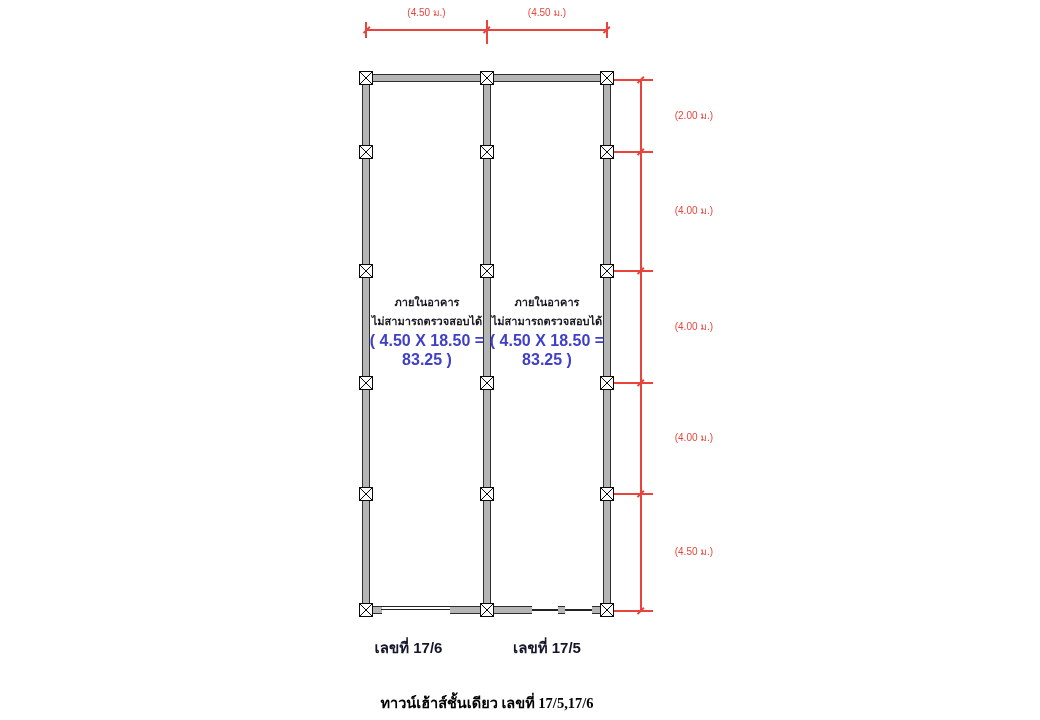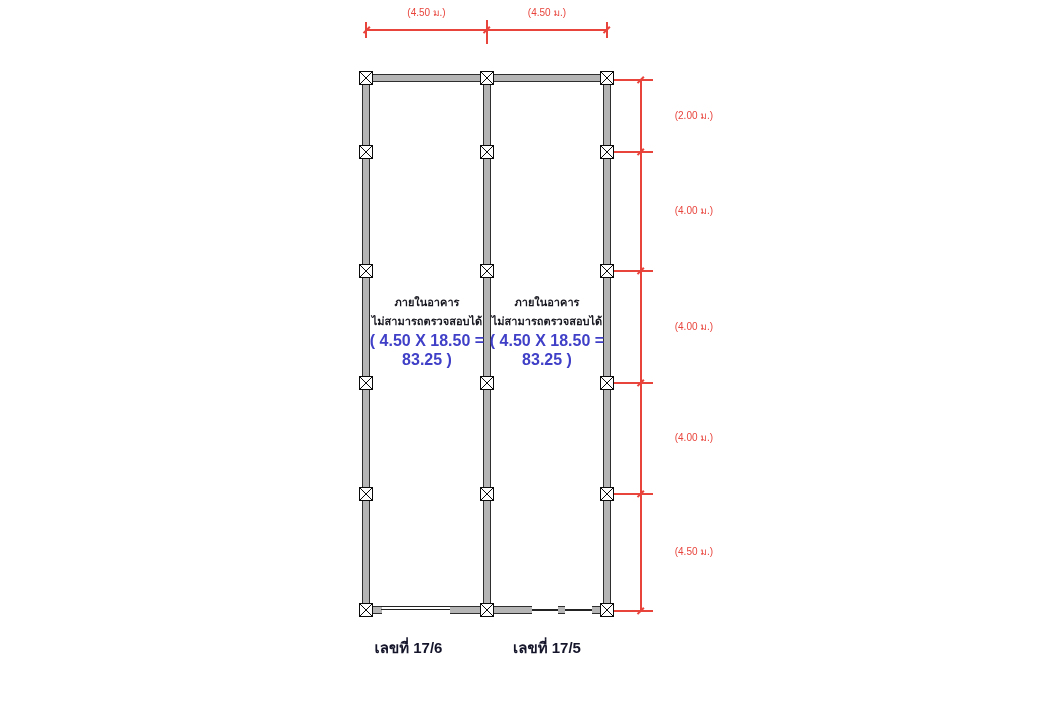--- a/index.html
+++ b/index.html
@@ -112,14 +112,15 @@
   </div>
   <div class="room-note" style="left:486px;top:293px;width:122px">
     <div>ภายในอาคาร</div>
     <div>ไม่สามารถตรวจสอบได้</div>
     <div class="area">( 4.50 X 18.50 = 83.25 )</div>
   </div>
 
   <div class="unit-label" style="left:348px;top:636px;width:121px">เลขที่ 17/6</div>
   <div class="unit-label" style="left:487px;top:636px;width:120px">เลขที่ 17/5</div>
 
+  <div class="title" style="left:327px;top:691px;width:320px">ทาวน์เฮ้าส์ชั้นเดียว เลขที่ 17/5,17/6</div>
 
 </div>
 
 </body></html>

